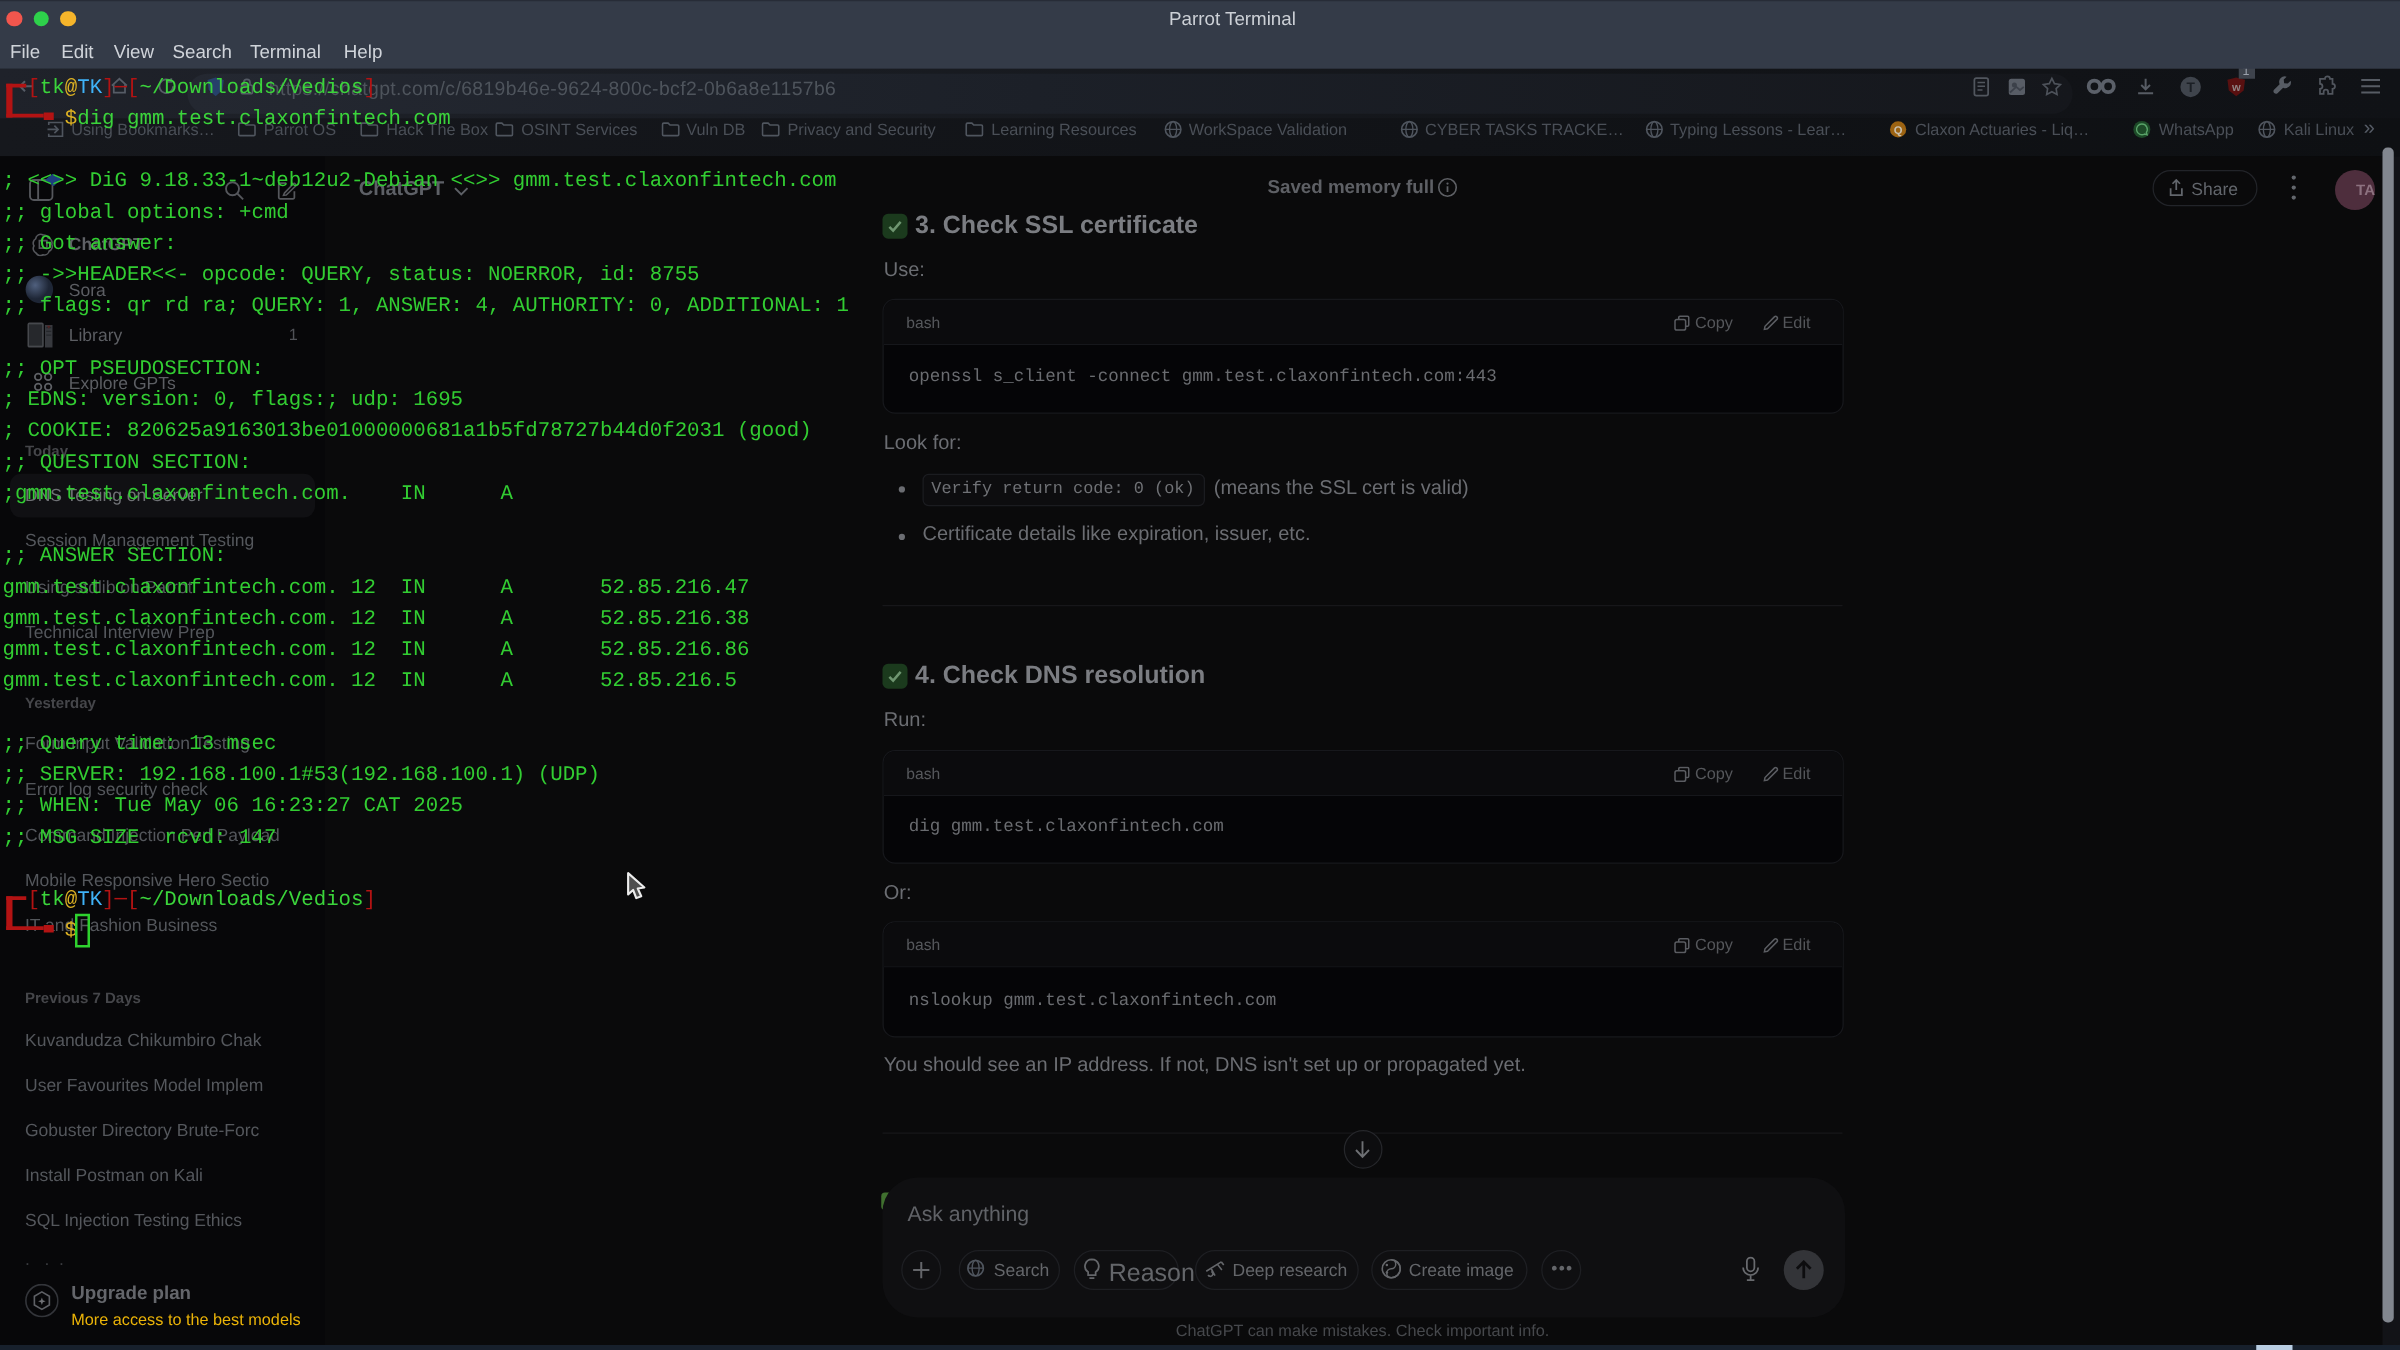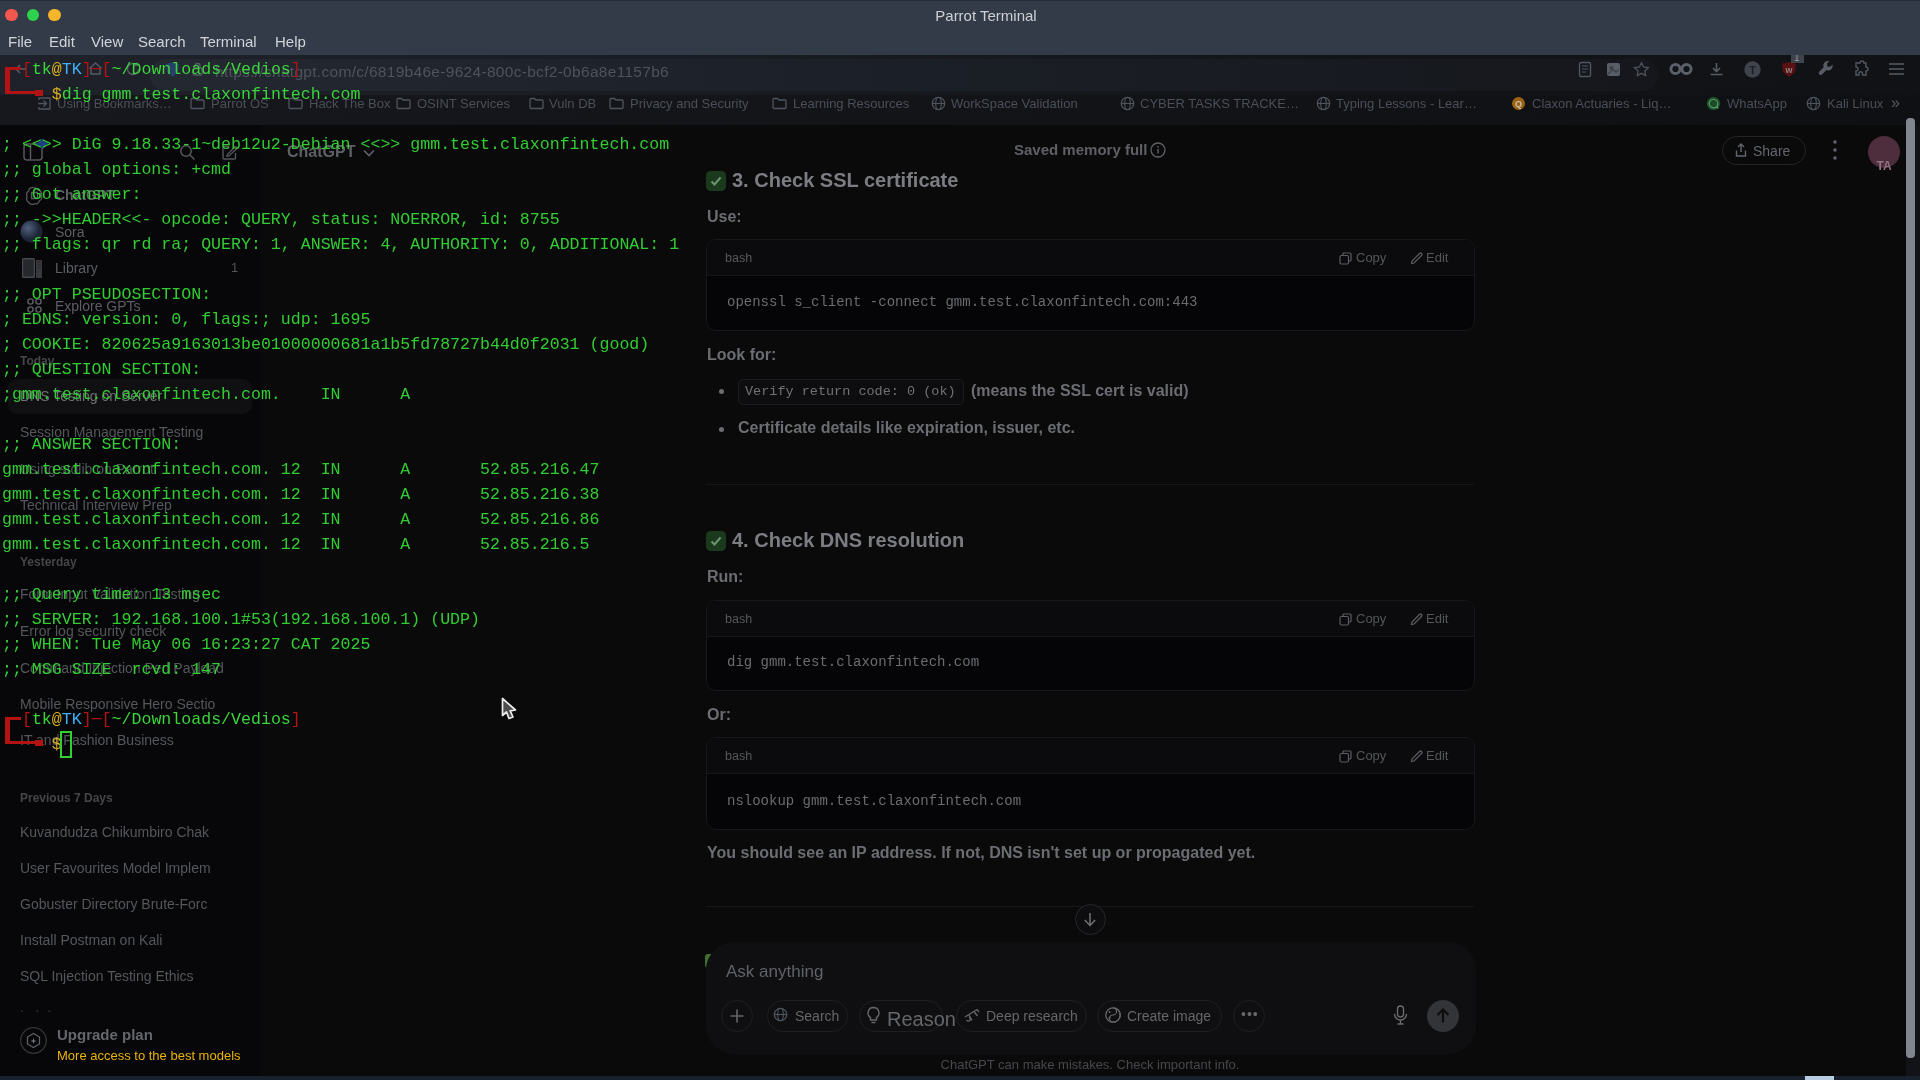--- a/index.html
+++ b/index.html
@@ -20,21 +20,21 @@
   #main { left:260px; top:125px; width:1646px; height:955px; background:#0a0a0b; }
   #scrolltrack { left:1906px; top:125px; width:14px; height:955px; background:#121317; }
   #scrollthumb { left:1906px; top:118px; width:8.5px; height:940px; background:#82878f; border-radius:4px; }
 
   .sbitem { position:absolute; left:20px; font-size:14px; color:#54575c; white-space:nowrap; }
   .sbhead { position:absolute; left:20px; font-size:12px; font-weight:bold; color:#45464a; }
   .sbnav  { position:absolute; left:55px; font-size:14px; color:#5c5e63; }
 
   
   .h3 { position:absolute; font-size:20px; font-weight:bold; color:#7b7d82; }
-  .body { position:absolute; font-size:16px; color:#6b6d72;font-weight:bold; }
+  .body { position:absolute; font-size:16px; color:#6b6d72; }
   .codeblock { position:absolute; left:706px; width:769px; border:1px solid #17181c; border-radius:10px; background:#050507; }
   .cbhead { height:36px; background:#0b0b0d; border-bottom:1px solid #16171b; border-radius:9px 9px 0 0; position:relative; }
   .cblang { position:absolute; left:18px; top:11px; font-size:12.5px; color:#56585c; }
   .cbbtn { position:absolute; top:10px; font-size:13px; color:#54565a; }
   .cbcode { position:absolute; left:20px; font-family:"Liberation Mono", monospace; font-size:14px; color:#6a6c70; white-space:pre; }
   .hr { position:absolute; left:706px; width:768px; height:1px; background:#17171a; }
   .check { position:absolute; width:19.5px; height:19.5px; border-radius:4.5px; background:#1b3a1d; }
   .check svg { position:absolute; left:2.5px; top:2.5px; }
 
   
@@ -283,21 +283,21 @@
     <svg class="abs" style="left:1734px;top:143px" width="14" height="15" viewBox="0 0 14 15">
         <path d="M7 1.5 L7 9 M4 4 L7 1 L10 4 M2.5 7.5 L2.5 13 L11.5 13 L11.5 7.5" fill="none" stroke="#62666c" stroke-width="1.4"></path>
       </svg>
     <div class="abs" style="left:1753px;top:143px;font-size:14px;font-weight:normal;color:#62666c">Share</div>
     <svg class="abs" style="left:1832px;top:139px" width="6" height="22" viewBox="0 0 6 22">
         <circle cx="3" cy="3" r="1.7" fill="#63676d"></circle>
         <circle cx="3" cy="11" r="1.7" fill="#63676d"></circle>
         <circle cx="3" cy="19" r="1.7" fill="#63676d"></circle>
       </svg>
     <div class="abs" style="left:1868px;top:136px;width:32px;height:32px;border-radius:50%;background:#4e2e3d"></div>
-    <div class="abs" style="left:1868px;top:159px;width:32px;text-align:center;font-size:12px;font-weight:bold;color:#8d7280">TA</div>
+    <div class="abs" style="left:1868px;top:145px;width:32px;text-align:right;font-size:12px;font-weight:bold;color:#8d7280">TA</div>
 
     <div class="check" style="left:706px;top:171px">
         <svg width="14" height="14" viewBox="0 0 14 14">
           <path d="M2.5 7.5 L5.5 10.5 L11.5 3.5" fill="none" stroke="#6e9570" stroke-width="2"></path>
         </svg>
       </div>
     <div class="h3" style="left:732px;top:169px">3. Check SSL certificate</div>
     <div class="body" style="left:707px;top:208px">Use:</div>
     <div class="codeblock" style="top:239px;height:92px">
       <div class="cbhead">

